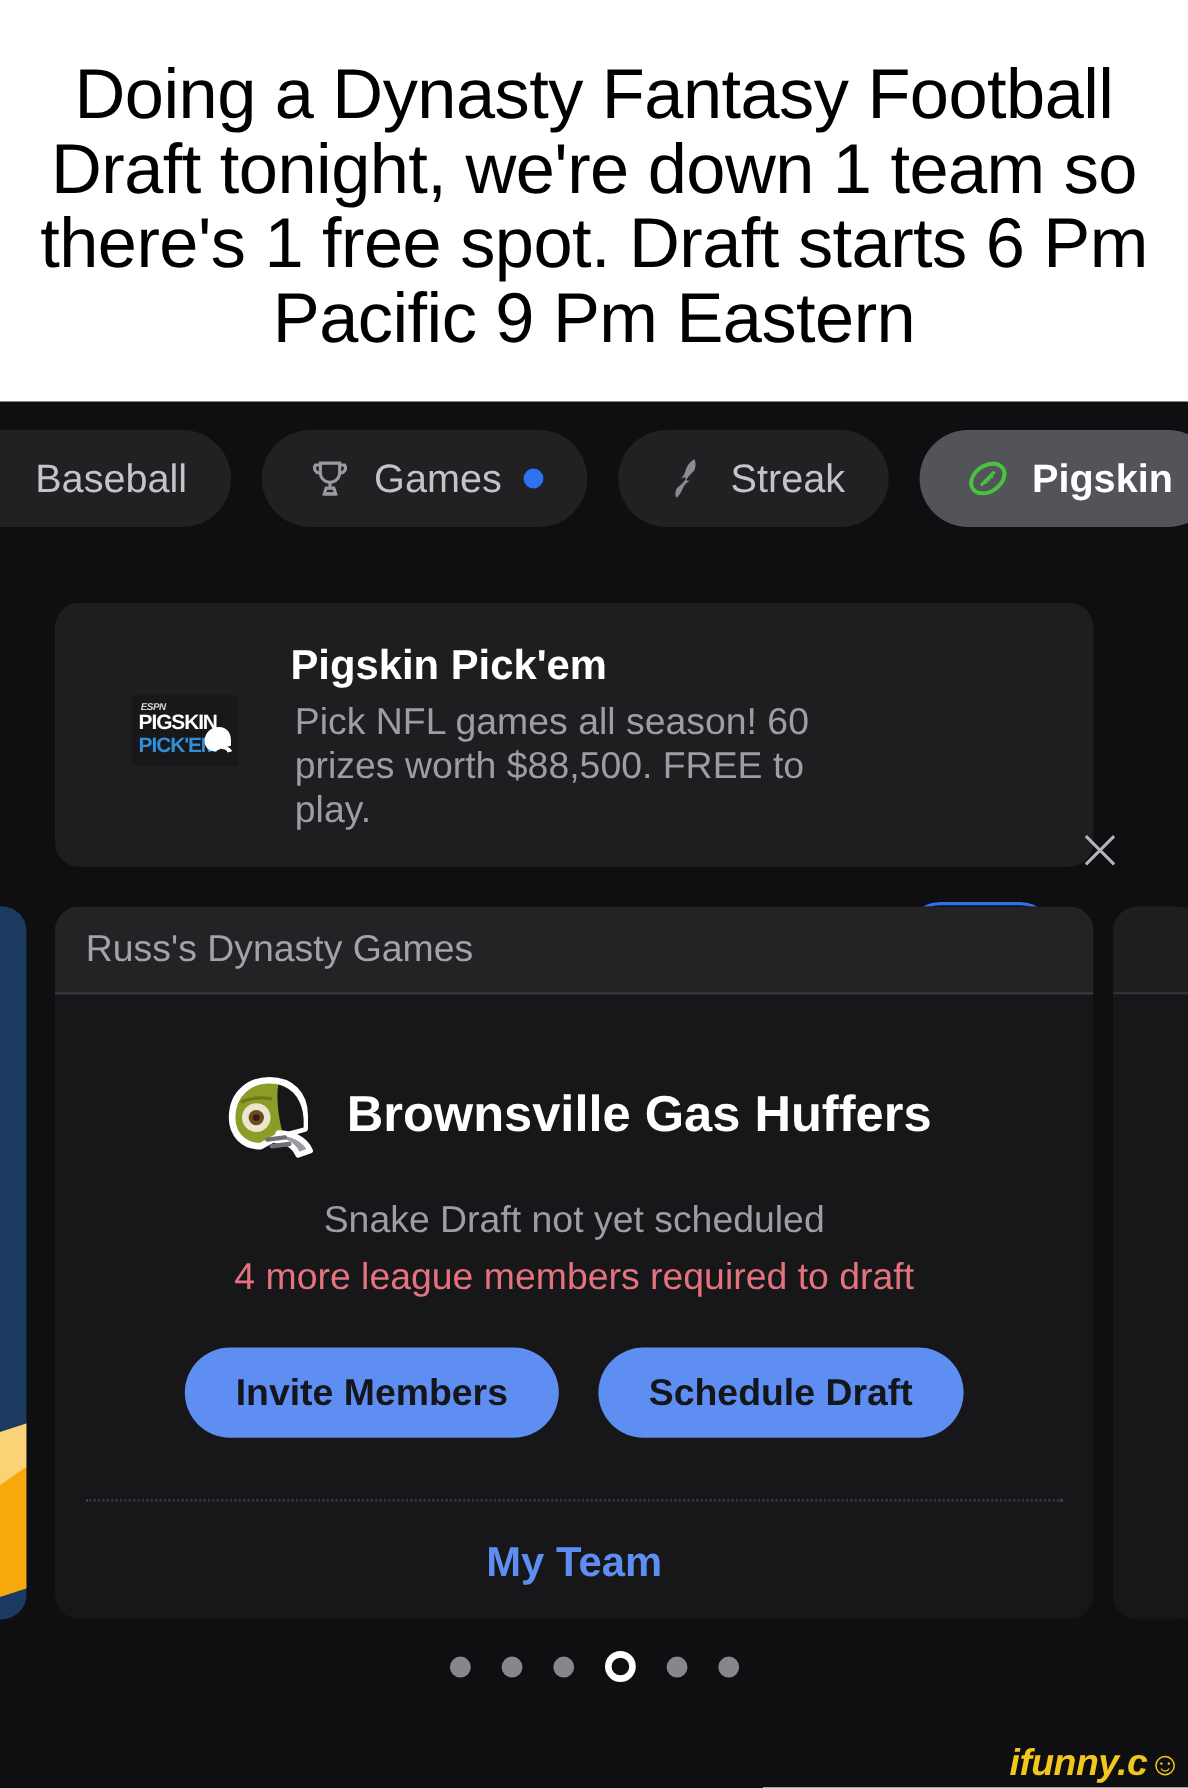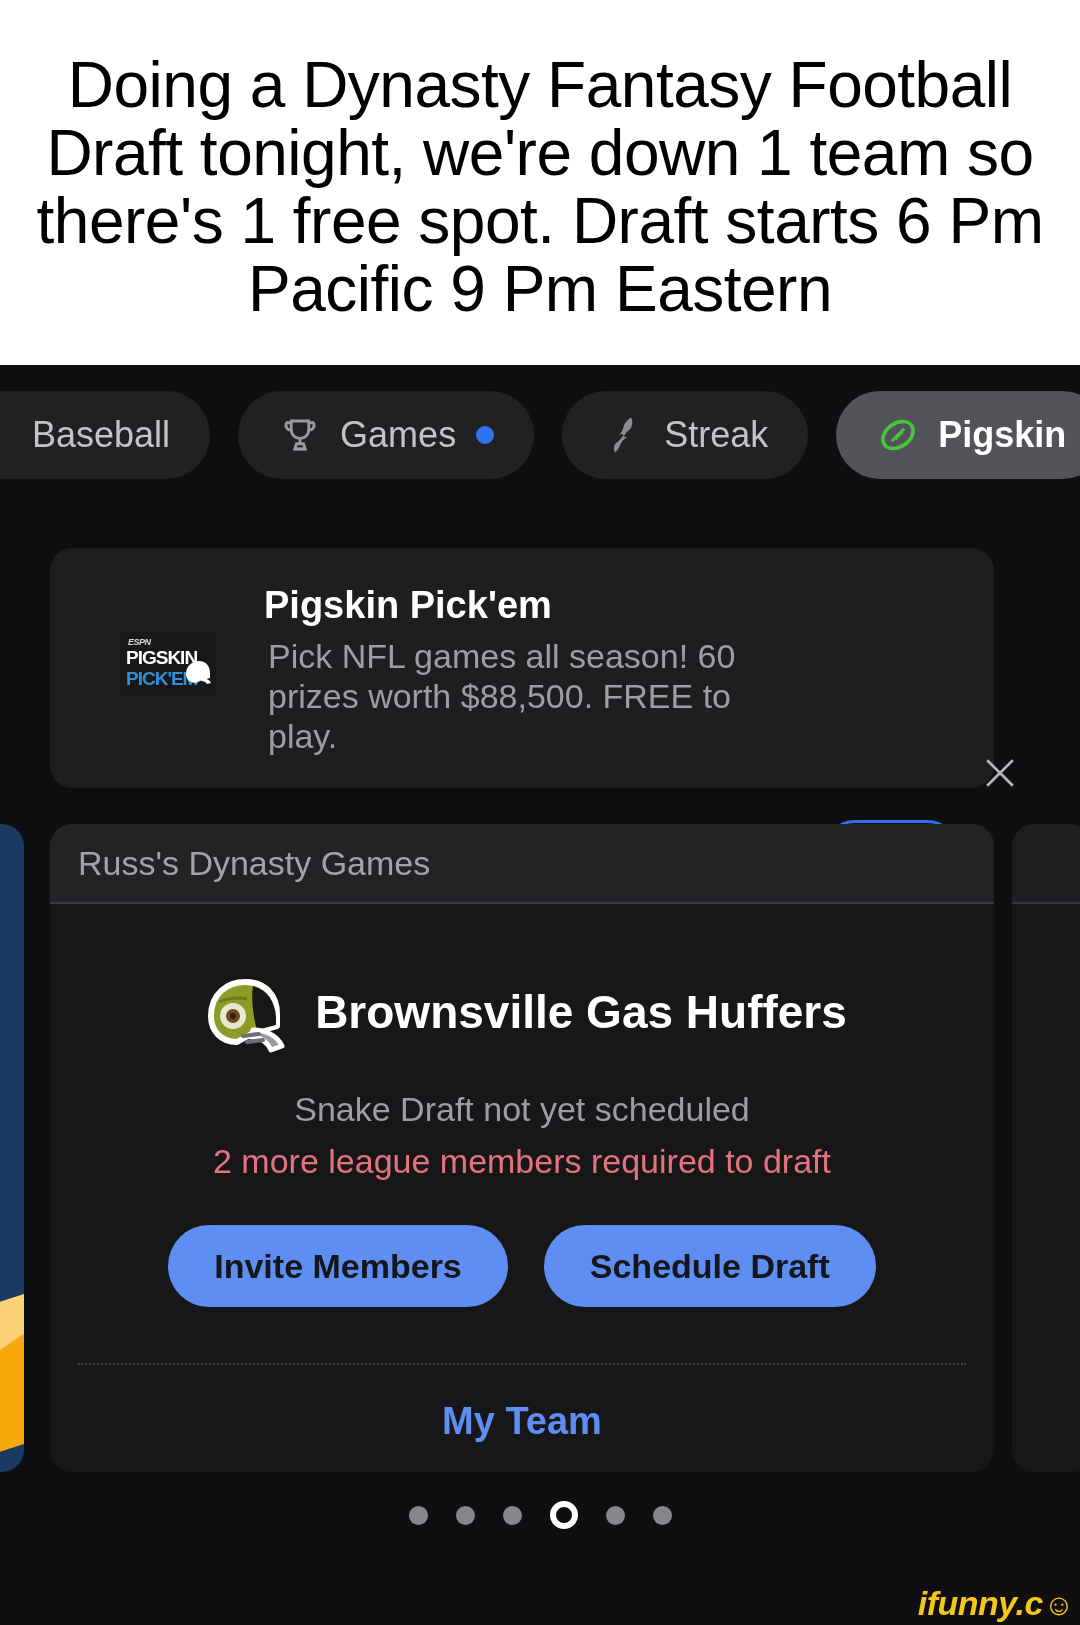--- a/index.html
+++ b/index.html
@@ -540,21 +540,21 @@
             <circle cx="36" cy="44" r="3" fill="#2e2012"></circle>
             <path d="M56 58 C68 58, 80 63, 85 74 L74 78 C70 69, 64 65, 54 65 Z" fill="#9a9aa0" stroke="#ffffff" stroke-width="5" stroke-linejoin="round"></path>
             <path d="M46 64 L62 62 M50 70 L66 68" stroke="#6e6e74" stroke-width="4" stroke-linecap="round"></path>
             <path d="M22 30 C30 26, 42 25, 50 27" stroke="#6f7a1c" stroke-width="3" fill="none"></path>
           </svg>
         </span>
         <span class="team-name">Brownsville Gas Huffers</span>
       </div>
 
       <div class="draft-status">Snake Draft not yet scheduled</div>
-      <div class="draft-warning">2 more league members required to draft</div>
+      <div class="draft-warning">4 more league members required to draft</div>
 
       <div class="btn-row">
         <div class="pill-btn">
           <span>Invite Members</span>
         </div>
         <div class="pill-btn">
           <span>Schedule Draft</span>
         </div>
       </div>
 

